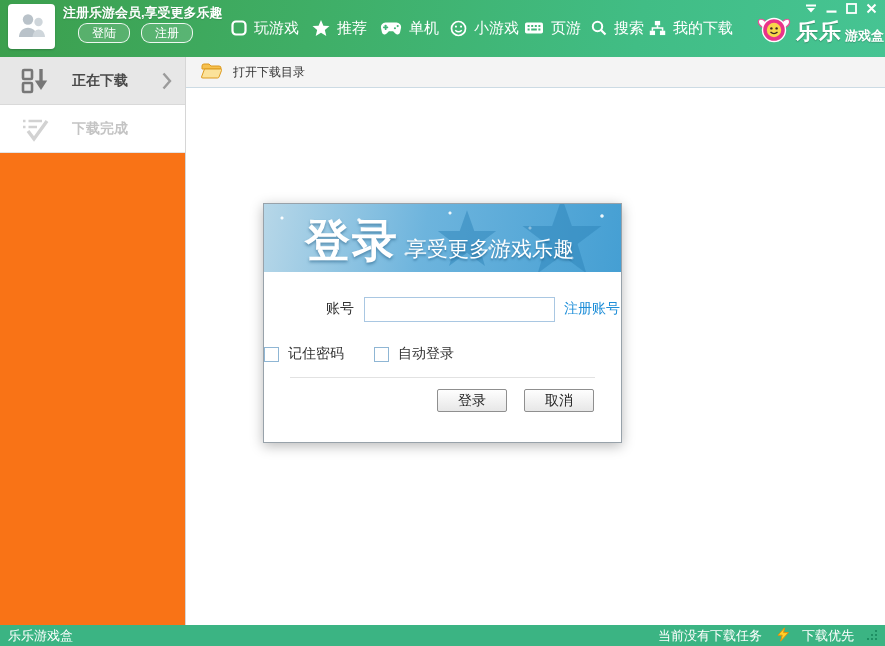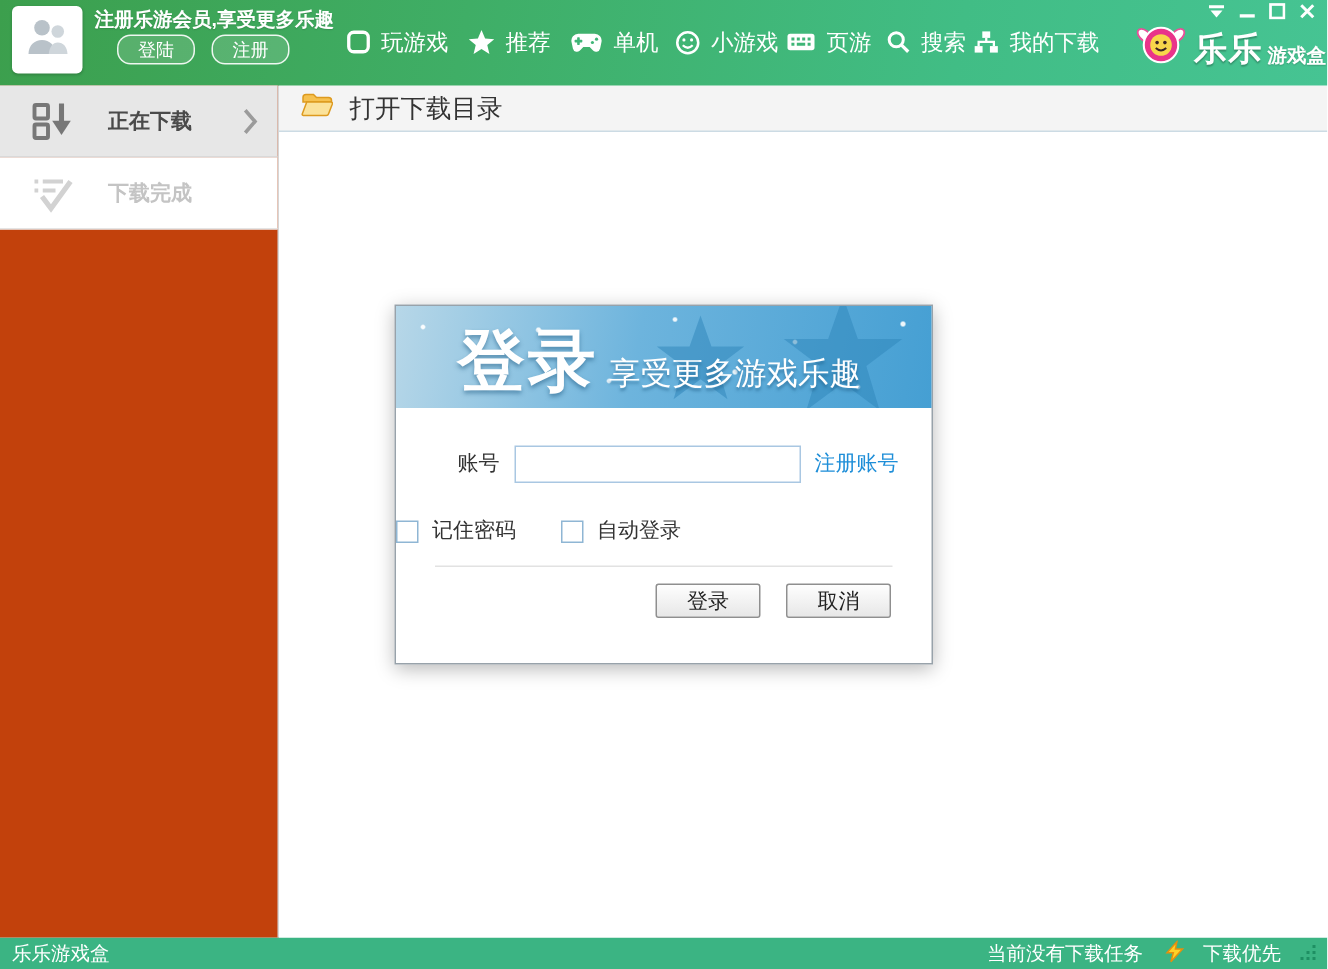--- a/index.html
+++ b/index.html
@@ -25,33 +25,33 @@
   .logo-title { font-size:22px; font-weight:bold; color:#fff; letter-spacing:1px; margin-left:2px;
     text-shadow:0 1px 1px rgba(0,0,0,.25); }
   .logo-sub { font-size:13px; font-weight:bold; color:#fff; margin-left:3px; margin-top:8px;
     text-shadow:0 1px 1px rgba(0,0,0,.2); }
   .controls { position:absolute; top:1px; right:4px; display:flex; }
   .ctl { width:20px; height:15px; display:flex; align-items:center; justify-content:center;
     cursor:pointer; }
 
   
   .main-row { display:flex; height:568px; }
-  .sidebar { width:186px; background:#c2410c; border-right:1px solid #d6d6d6; }
+  .sidebar { width:186px; background:#f97316; border-right:1px solid #d6d6d6; }
   .side-item { height:48px; display:flex; align-items:center; position:relative;
     border-bottom:1px solid #e4e4e4; cursor:pointer; background:#fff; }
   .side-item.active { background:#e7e7e7; border-bottom-color:#d9d9d9; }
   .side-icon { margin-left:20px; width:30px; height:30px; }
   .side-label { margin-left:22px; font-size:14px; font-weight:bold; color:#4a4a4a; }
   .side-item.inactive .side-label { color:#c4c4c4; }
   .side-chevron { position:absolute; right:13px; top:15px; }
 
   .right-col { flex:1; display:flex; flex-direction:column; }
   .toolbar { height:31px; background:#f4f4f4; border-bottom:1px solid #ccdbe4;
     display:flex; align-items:center; padding-left:14px; gap:11px; }
-  .toolbar-btn { display:flex; align-items:center; gap:11px; font-size:17px; color:#333;
+  .toolbar-btn { display:flex; align-items:center; gap:11px; font-size:12px; color:#333;
     cursor:pointer; }
   .content { flex:1; background:#fff; position:relative; }
 
   
   .dialog { position:absolute; left:77px; top:115px; width:359px; height:240px; background:#fff;
     border:1px solid #98a2aa; box-shadow:0 3px 12px rgba(0,0,0,.28); }
   .dlg-header { height:68px; position:relative; overflow:hidden;
     background-image:
       radial-gradient(circle at 18px 14px, rgba(255,255,255,.95) 1px, transparent 2px),
       radial-gradient(circle at 55px 42px, rgba(255,255,255,.8) 1px, transparent 2px),
@@ -66,21 +66,21 @@
   }
   .dlg-star { position:absolute; opacity:.5; }
   .dlg-star.s1 { left:172px; top:5px; }
   .dlg-star.s2 { left:256px; top:-8px; }
   .dlg-title-row { position:absolute; left:41px; top:7px; display:flex; align-items:baseline; }
   .dlg-title { font-size:45px; font-weight:bold; color:#fff;
     text-shadow:0 2px 3px rgba(25,85,125,.5); letter-spacing:2px; }
   .dlg-subtitle { font-size:21px; color:#fff; margin-left:7px;
     text-shadow:0 2px 2px rgba(25,85,125,.5); }
   .dlg-body { padding-top:22px; }
-  .form-row { display:flex; align-items:center; padding-left:41px; height:30px; margin-bottom:10px; }
+  .form-row { display:flex; align-items:center; padding-left:62px; height:30px; margin-bottom:10px; }
   .form-label { width:32px; font-size:14px; color:#333; }
   .dlg-input { width:191px; height:25px; border:1px solid #a9c7e2; margin-left:6px;
     font-size:13px; padding:0 5px; outline:none; background:#fff; }
   .reg-link { font-size:14px; color:#1e8ed8; margin-left:9px; cursor:pointer; }
   .check-row { display:flex; align-items:center; margin-top:21px; }
   .checkbox { width:15px; height:15px; border:1px solid #8fb6d4; background:#fff; cursor:pointer; }
   .check-label { font-size:14px; color:#333; margin-left:9px; }
   .check-group2 { margin-left:30px; display:flex; align-items:center; }
   .dlg-divider { height:1px; background:#e2e2e2; margin:14px 26px 0 26px; }
   .btn-row { display:flex; justify-content:flex-end; padding-right:27px; gap:17px; margin-top:11px; }

